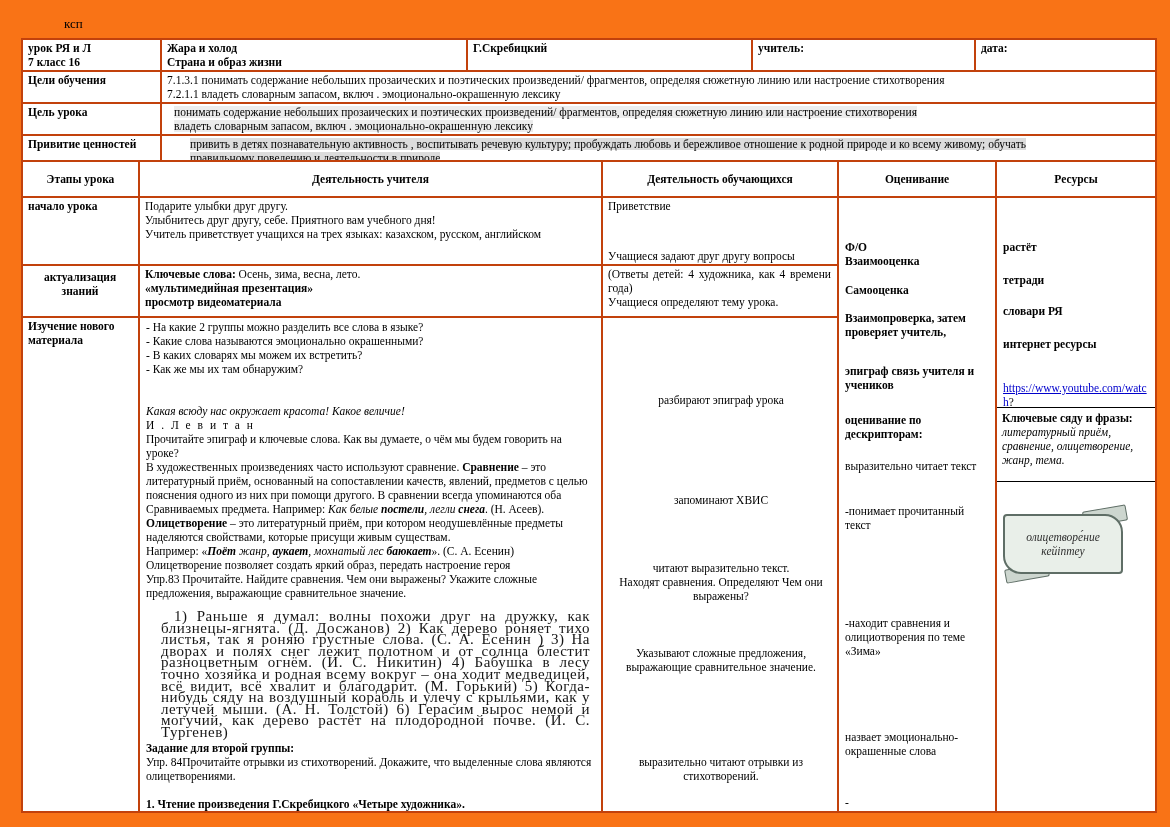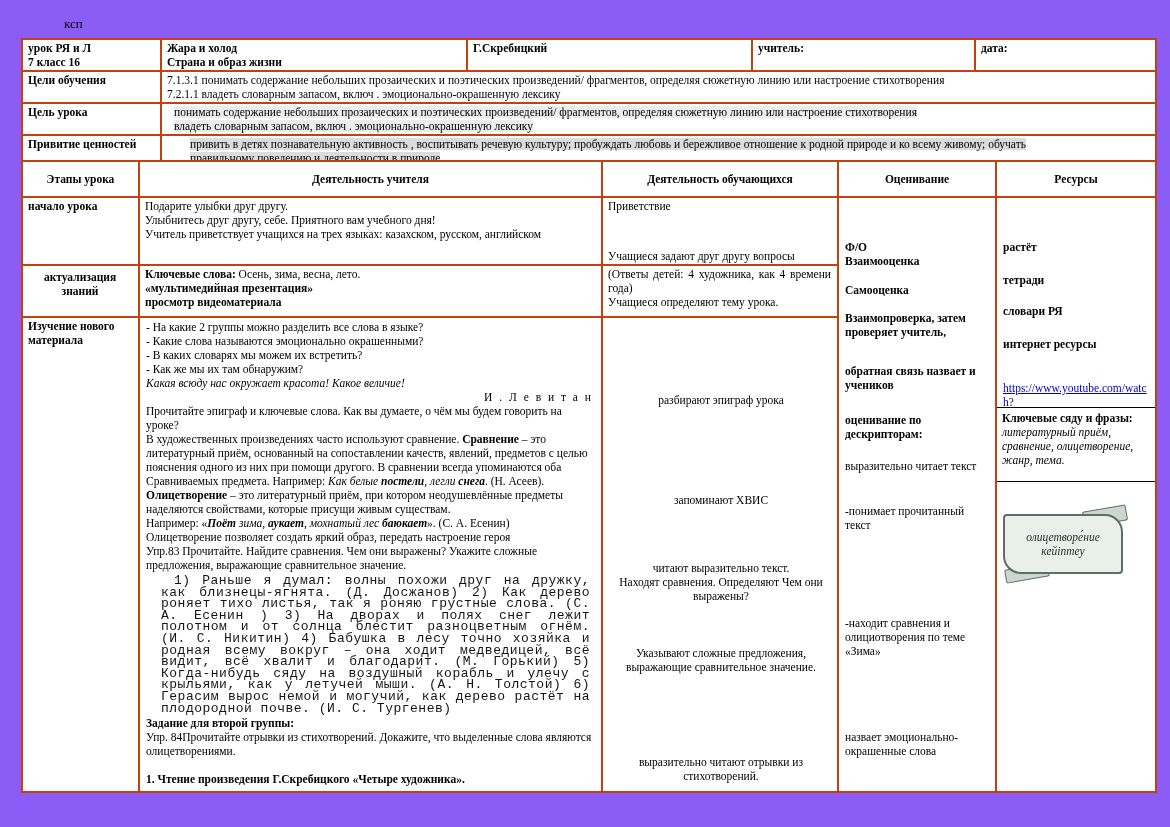--- a/index.html
+++ b/index.html
@@ -1,40 +1,40 @@
 <!DOCTYPE html>
 <html><head>
 <meta charset="utf-8">
 <style>
   * { margin:0; padding:0; box-sizing:border-box; }
   body { background:#888; }
   .page {
-    width:1170px; height:827px; position:relative; background:#8b5cf6;
+    width:1170px; height:827px; position:relative; background:#f97316;
     font-family:"Liberation Serif", serif; color:#000; overflow:hidden;
   }
   .corner { position:absolute; left:64px; top:16px; font-size:13px; }
   table { border-collapse:collapse; table-layout:fixed; position:absolute; left:21px; background:#fff; }
   td, th { border:2px solid #c2410c; vertical-align:top; font-size:11.5px; line-height:14px;
            padding:1px 6px 1px 5px; overflow:hidden; text-align:left; }
   .t1 { top:38px; width:1134px; }
   .t2 { top:160px; width:1134px; }
   .b { font-weight:bold; }
-  .i { font-style:italic; }
+  .i { font-style:italic;margin-top:28px; }
   .bi { font-weight:bold; font-style:italic; }
   .ctr { text-align:center; }
   .just { text-align:justify; }
   .hl { background:#ececec; }
   .hl2 { background:#dcdcdc; }
   .rel { position:relative; }
   .abs { position:absolute; left:6px; width:146px;margin-top:38px; }
   .abs3 { position:absolute; left:7px; width:222px;text-align:center; }
   th.h { text-align:center; font-weight:bold; height:16px; padding:10px 2px; }
-  .author-line { text-align:right; letter-spacing:2px; }
-  .smallex { font-size:13px; line-height:11.6px; letter-spacing:0.5px; text-align:justify;
-             margin:3px 3px 2px 15px; text-indent:13px; color:#151515;font-family:Liberation Mono, monospace; }
+  .author-line { text-align:left; letter-spacing:2px; }
+  .smallex { font-size:15px; line-height:11.6px; letter-spacing:0.5px; text-align:justify;
+             margin:11px 3px 2px 15px; text-indent:13px; color:#151515; }
   .gap { height:14px; }
   a.link, .link { color:#0000cc; text-decoration:underline; word-break:break-all; cursor:pointer; }
   .kwbox { position:absolute; left:0; right:0; top:209px; height:75px;
            border-top:1px solid #000; border-bottom:1px solid #000; padding:3px 5px 0 5px; }
   .clipart { position:absolute; left:6px; top:308px; width:126px; height:76px; }
   .fold { position:absolute; background:#cdd6cf; border:1px solid #5f6e66; }
   .fold.tr { right:2px; top:2px; width:44px; height:16px; transform:rotate(-10deg); border-radius:2px; }
   .fold.bl { left:2px; bottom:2px; width:44px; height:14px; transform:rotate(-10deg); border-radius:2px; }
   .clipbody { position:absolute; left:0; right:6px; top:8px; bottom:8px; background:#e9efe9;
               border:2px solid #5f6e66; border-radius:4px 18px 4px 18px;
@@ -128,21 +128,21 @@
       </td>
       <td>
         <div>Приветствие</div>
         <div class="s2-first">Учащиеся задают друг другу вопросы</div>
       </td>
       <td rowspan="3" class="rel" style="padding:0">
         <div class="abs b" style="top:4px">Ф/О</div>
         <div class="abs b" style="top:18px">Взаимооценка</div>
         <div class="abs b" style="top:47px">Самооценка</div>
         <div class="abs b" style="top:75px">Взаимопроверка, затем проверяет учитель,</div>
-        <div class="abs b" style="top:128px">  обратная связь назвает и учеников</div>
+        <div class="abs b" style="top:128px">  эпиграф связь учителя и учеников</div>
         <div class="abs b" style="top:177px">оценивание по дескрипторам:</div>
         <div class="abs" style="top:223px">выразительно читает текст</div>
         <div class="abs" style="top:268px">-понимает прочитанный текст</div>
         <div class="abs" style="top:380px">-находит  сравнения и олициотворения по теме «Зима»</div>
         <div class="abs" style="top:494px">назвает эмоционально-окрашенные слова</div>
         <div class="abs" style="top:559px">-</div>
         <div class="abs" style="top:572px">находит сложные</div>
       </td>
       <td rowspan="3" class="rel" style="padding:0">
         <div class="abs b" style="top:4px">растёт</div>
@@ -189,21 +189,21 @@
         <div>- На какие 2 группы можно разделить все слова в языке?</div>
         <div>- Какие слова называются эмоционально окрашенными?</div>
         <div>- В каких словарях мы можем их встретить?</div>
         <div>- Как же мы их там обнаружим?</div>
         <div class="i">Какая всюду нас окружает красота! Какое величие!</div>
         <div class="author-line">И . Л е в и т а н</div>
         <div>Прочитайте эпиграф и ключевые слова. Как вы думаете, о чём мы будем говорить на уроке?</div>
         <div><span>В художественных произведениях часто используют сравнение. </span><span class="b">Сравнение</span><span> – это литературный приём, основанный на сопоставлении качеств, явлений, предметов с целью пояснения одного из них при помощи другого. В сравнении всегда упоминаются оба</span></div>
         <div><span>Сравниваемых предмета. Например: </span><span class="i">Как белые </span><span class="bi">постели</span><span class="i">, легли </span><span class="bi">снега</span><span>. (Н. Асеев).</span></div>
         <div><span class="b">Олицетворение</span><span> – это литературный приём, при котором неодушевлённые предметы наделяются свойствами, которые присущи живым существам.</span></div>
-        <div><span>Например: «</span><span class="bi">Поёт</span><span class="i"> зима, </span><span class="bi">аукает</span><span class="i">, мохнатый лес </span><span class="bi">баюкает</span><span>». (С. А. Есенин)</span></div>
+        <div><span>Например: «</span><span class="bi">Поёт</span><span class="i"> жанр, </span><span class="bi">аукает</span><span class="i">, мохнатый лес </span><span class="bi">баюкает</span><span>». (С. А. Есенин)</span></div>
         <div>Олицетворение позволяет создать яркий образ, передать настроение героя</div>
         <div> Упр.83 Прочитайте. Найдите сравнения. Чем они выражены? Укажите сложные предложения, выражающие сравнительное значение.</div>
         <div class="smallex">1) Раньше я думал: волны похожи друг на дружку, как близнецы-ягнята. (Д. Досжанов) 2) Как дерево роняет тихо листья, так я роняю грустные слова. (С. А. Есенин ) 3) На дворах и полях снег лежит полотном и от солнца блестит разноцветным огнём. (И. С. Никитин) 4) Бабушка в лесу точно хозяйка и родная всему вокруг – она ходит медведицей, всё видит, всё хвалит и благодарит. (М. Горький) 5) Когда-нибудь сяду на воздушный корабль и улечу с крыльями, как у летучей мыши. (А. Н. Толстой) 6) Герасим вырос немой и могучий, как дерево растёт на плодородной почве. (И. С. Тургенев)</div>
         <div class="b">Задание для второй группы:</div>
         <div>Упр. 84Прочитайте отрывки из стихотворений. Докажите, что выделенные слова являются олицетворениями.</div>
         <div class="gap"></div>
         <div class="b">1. Чтение произведения Г.Скребицкого «Четыре художника».</div>
       </td>
       <td class="rel" style="padding:0">
         <div class="abs3" style="top:75px">разбирают эпиграф урока</div>

